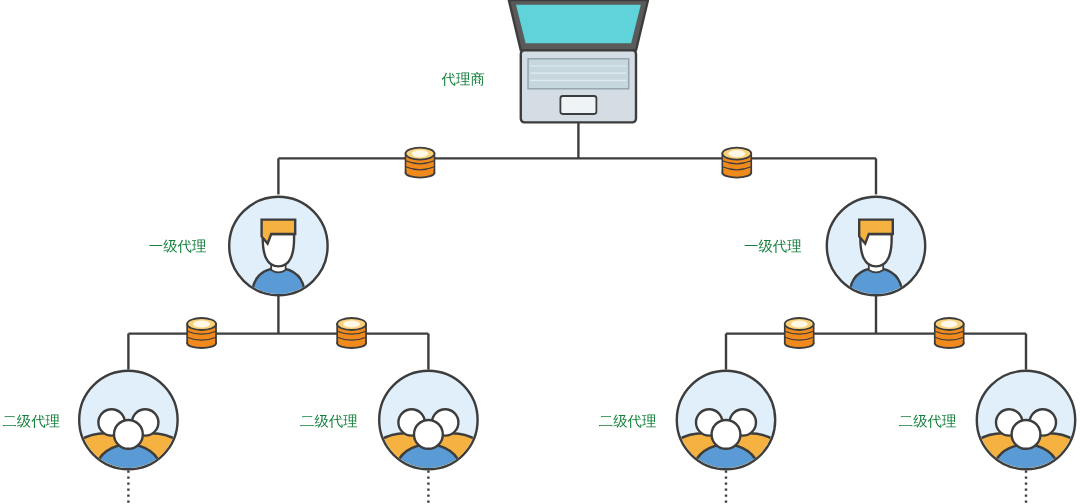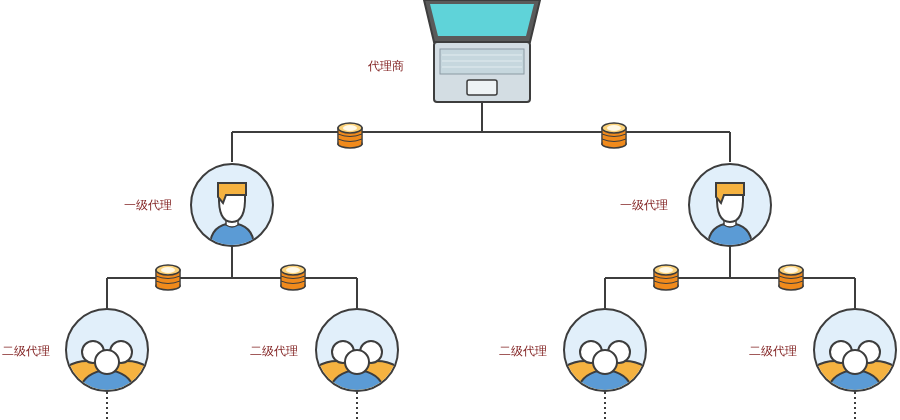--- a/index.html
+++ b/index.html
@@ -1,18 +1,18 @@
 <!DOCTYPE html>
 <html><head>
 <meta charset="utf-8">
 <style>
   html, body { margin:0; padding:0; background:#ffffff; }
   body { width:900px; height:420px; position:relative; overflow:hidden; font-family:"DejaVu Sans", sans-serif; }
   svg { position:absolute; left:0; top:0; }
-  .label { position:absolute; font-size:12px; color:#7f1d1d; white-space:nowrap; }
+  .label { position:absolute; font-size:12px; color:#15803d; white-space:nowrap; }
 </style>
 </head>
 <body>
 
 <svg width="900" height="420" viewBox="0 0 900 420">
 
   <g stroke="#3d3d3d" stroke-width="2" fill="none">
     <line x1="482" y1="102" x2="482" y2="132"></line>
     <line x1="232" y1="132" x2="730" y2="132"></line>
     <line x1="232" y1="132" x2="232" y2="162"></line>

